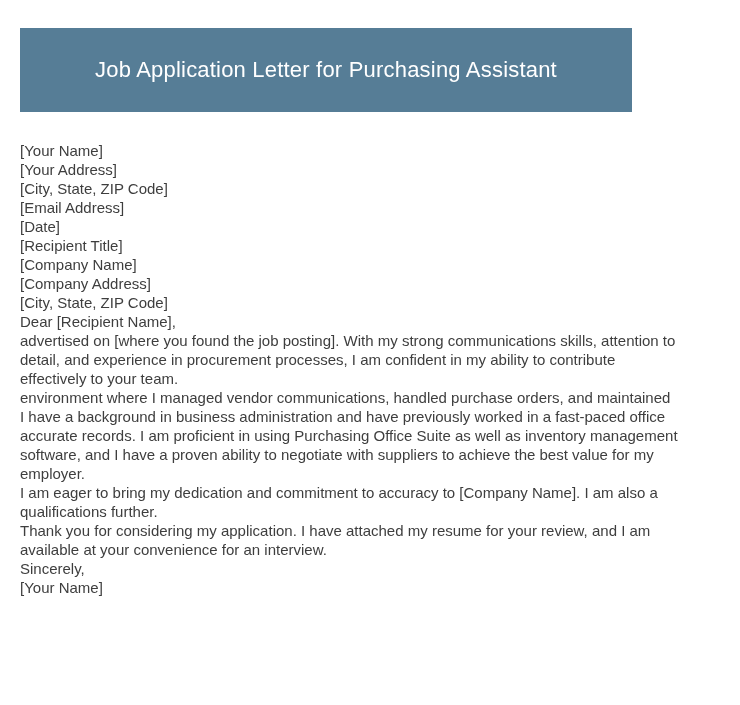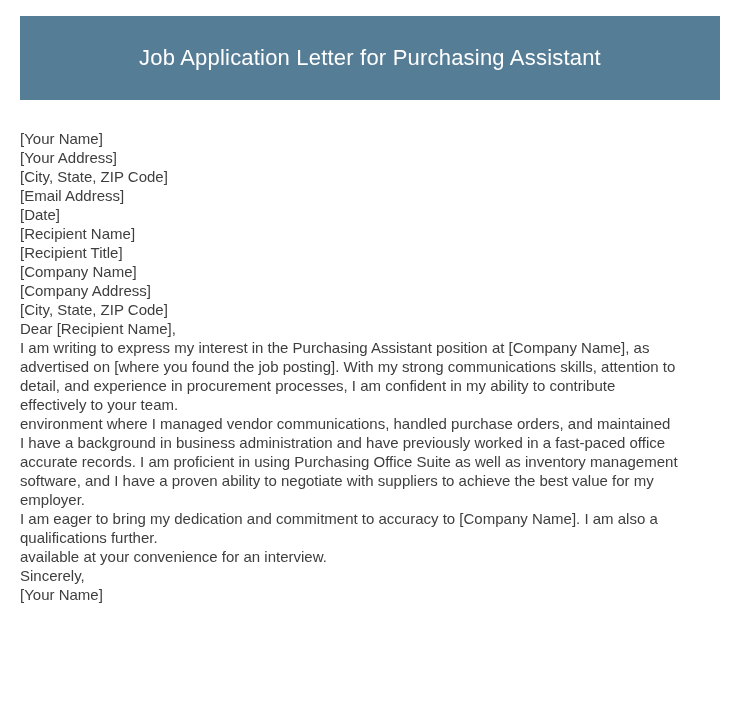--- a/index.html
+++ b/index.html
@@ -19,22 +19,22 @@
     height: 705px;
     overflow: hidden;
     font-family: "Liberation Sans", sans-serif;
   }
   .page {
     width: 740px;
     height: 705px;
     background: var(--page-background);
   }
   .banner {
-    margin: 16px 20px 0 20px;
-    width: 700px;
+    margin: 28px 20px 0 20px;
+    width: 612px;
     height: 84px;
     background: var(--banner-color);
     display: flex;
     align-items: center;
     justify-content: center;
   }
   .banner-title {
     margin: 0;
     color: var(--banner-text-color);
     font-size: 22px;
@@ -66,41 +66,40 @@
 
     <div>
         <div class="line">[Your Name]</div>
         <div class="line">[Your Address]</div>
         <div class="line">[City, State, ZIP Code]</div>
         <div class="line">[Email Address]</div>
         <div class="line">[Date]</div>
       </div>
 
     <div>
-        <div class="line">[Recipient Name]</div>
         <div class="line">[Recipient Title]</div>
         <div class="line">[Company Name]</div>
         <div class="line">[Company Address]</div>
         <div class="line">[City, State, ZIP Code]</div>
       </div>
 
     <div class="line">Dear [Recipient Name],</div>
 
     <div>
-        <div class="line">I am writing to express my interest in the Purchasing Assistant position at [Company Name], as</div>
         <div class="line">advertised on [where you found the job posting]. With my strong communications skills, attention to</div>
         <div class="line">detail, and experience in procurement processes, I am confident in my ability to contribute</div>
         <div class="line">effectively to your team.</div>
         <div class="line">environment where I managed vendor communications, handled purchase orders, and maintained</div>
         <div class="line">I have a background in business administration and have previously worked in a fast-paced office</div>
         <div class="line">accurate records. I am proficient in using Purchasing Office Suite as well as inventory management</div>
         <div class="line">software, and I have a proven ability to negotiate with suppliers to achieve the best value for my</div>
         <div class="line">employer.</div>
         <div class="line">I am eager to bring my dedication and commitment to accuracy to [Company Name]. I am also a</div>
         <div class="line">qualifications further.</div>
+        <div class="line">Thank you for considering my application. I have attached my resume for your review, and I am</div>
         <div class="line">available at your convenience for an interview.</div>
       </div>
 
     <div class="line">Sincerely,</div>
 
     <div class="line">[Your Name]</div>
 
   </div>
 
 </div>

